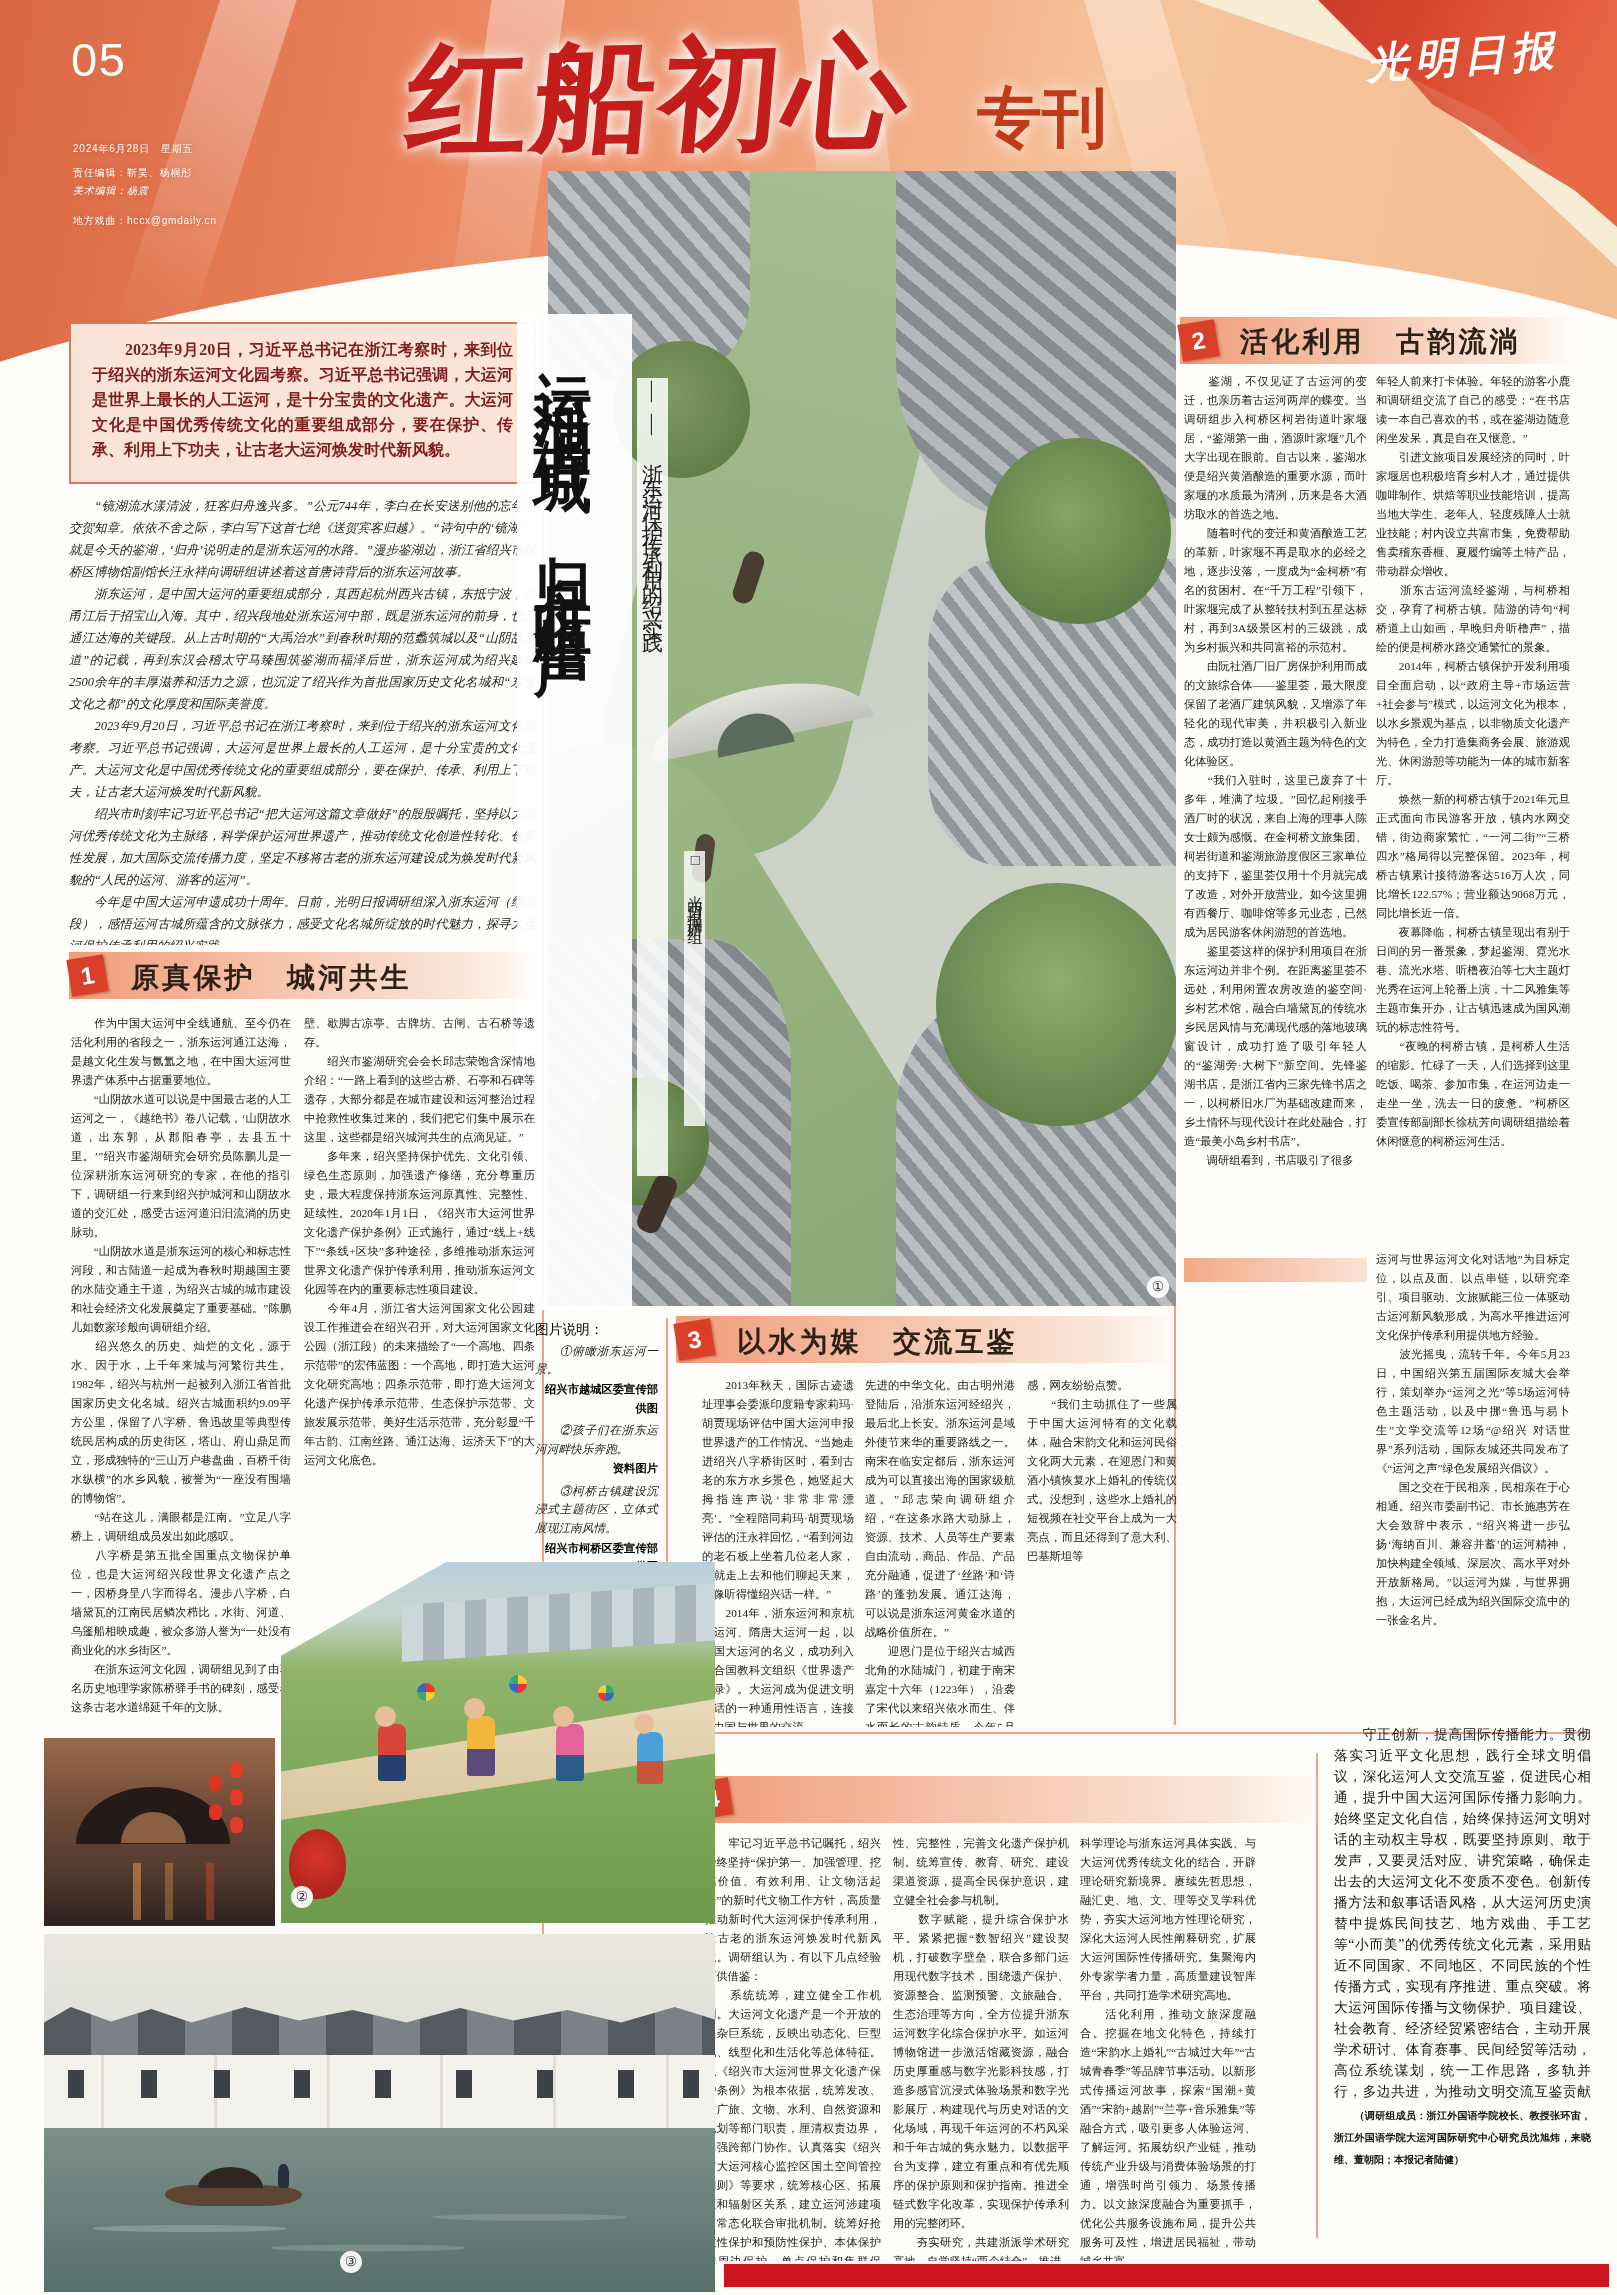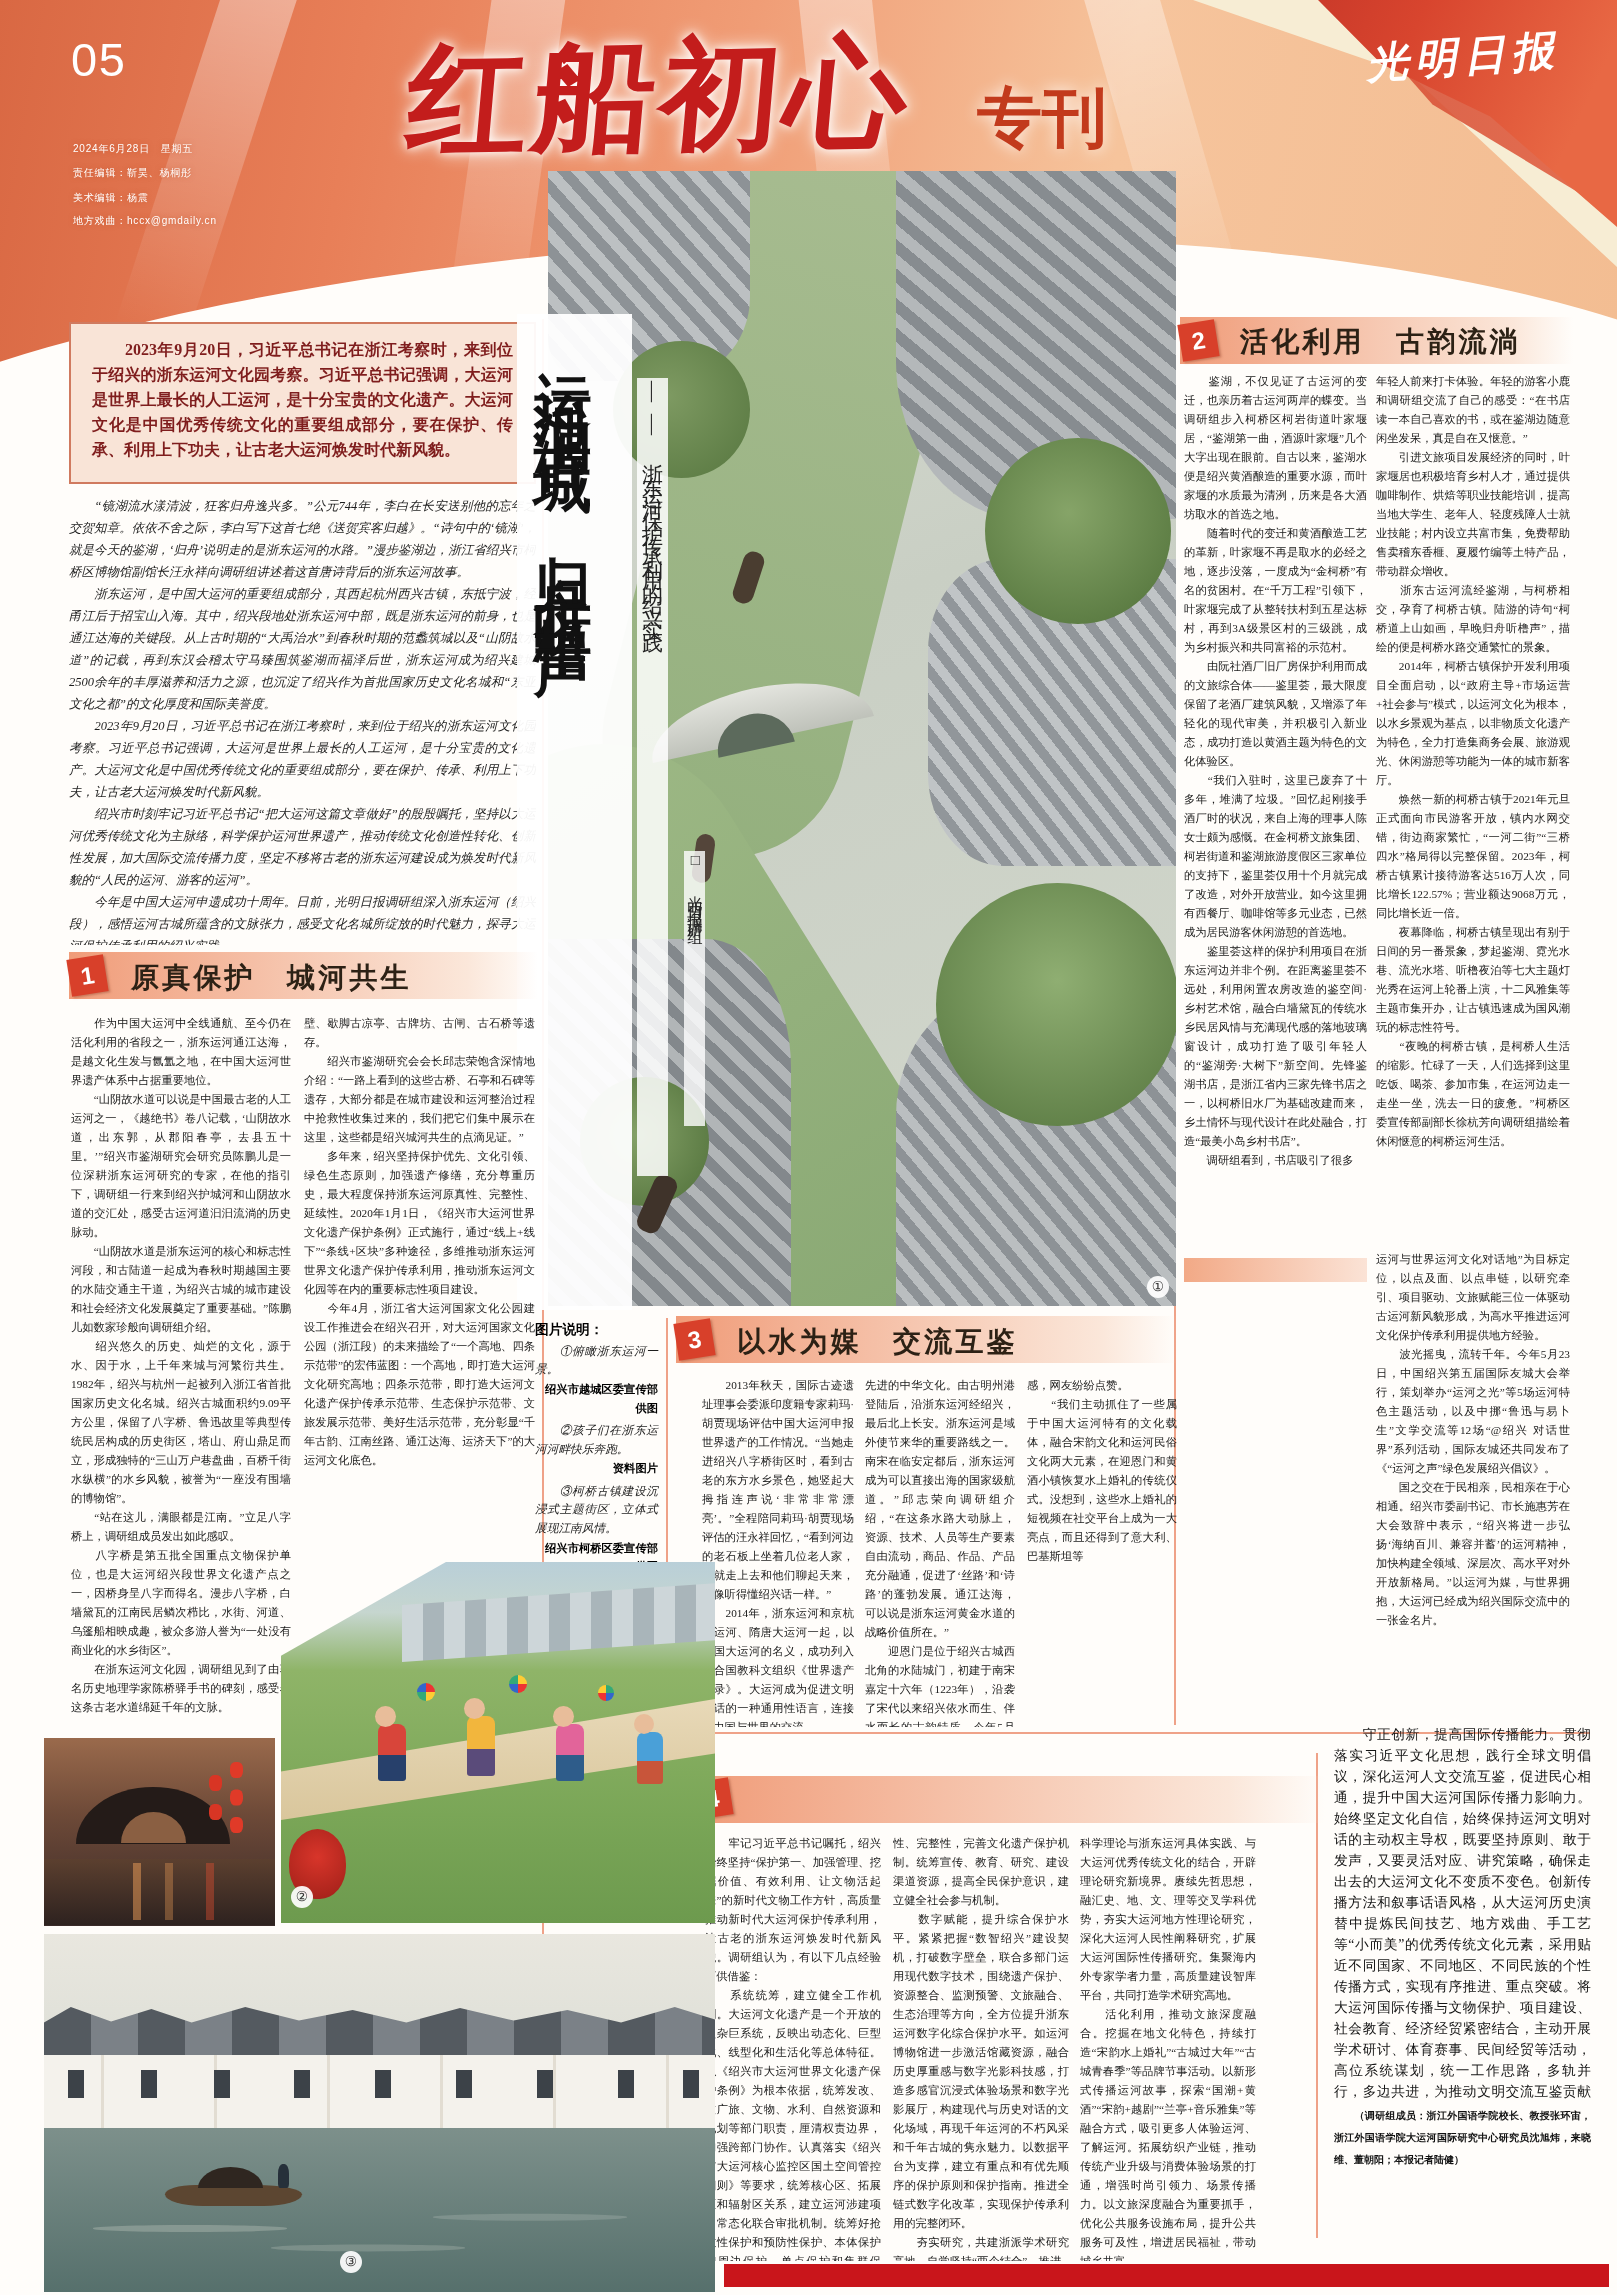--- a/index.html
+++ b/index.html
@@ -53,21 +53,21 @@
   
   #hl-panel{position:absolute;left:517px;top:314px;width:115px;height:996px;background:rgba(255,255,255,.95);}
   #headline{position:absolute;left:524px;top:325px;height:978px;writing-mode:vertical-rl;
     font-size:58px;font-weight:900;color:#111;letter-spacing:21px;font-family:"DejaVu Serif",serif;}
   #subtitle{position:absolute;left:637px;top:378px;height:792px;writing-mode:vertical-rl;
     font-size:21px;color:#222;letter-spacing:12px;background:rgba(255,255,255,.85);padding:3.2px 1.6px;}
   #byline{position:absolute;left:684px;top:851px;height:275px;writing-mode:vertical-rl;
     font-size:15.4px;color:#222;letter-spacing:5.7px;background:rgba(255,255,255,.8);}
   
   #captions{position:absolute;left:535px;top:1321px;width:123px;font-size:11.7px;line-height:18.6px;}
-  #captions .cap-title{font-weight:bold;font-size:13.7px;margin-bottom:3.2px;font-family:"Liberation Sans",sans-serif;}
+  #captions .cap-title{font-weight:normal;font-size:13.7px;margin-bottom:3.2px;font-family:"Liberation Sans",sans-serif;}
   #captions .cap{text-align:justify;color:#1d1d1d;font-style:italic;white-space:pre-line;}
   #captions .credit{font-weight:bold;text-align:right;font-style:normal;font-family:"Liberation Sans",sans-serif;font-size:11.3px;margin-bottom:4.9px;}
   
   .photo{position:absolute;overflow:hidden;}
   .plabel{position:absolute;width:22px;height:22px;border-radius:50%;background:rgba(255,255,255,.92);
     color:#333;font-size:13.7px;text-align:center;line-height:22px;z-index:6;font-family:"Liberation Sans",sans-serif;}
   .shape{position:absolute;}
   
   #rail-text{position:absolute;left:1334px;top:1724px;width:257px;height:378px;overflow:hidden;
     font-size:13.7px;line-height:21px;text-align:justify;color:#141414;white-space:pre-line;}
@@ -86,21 +86,21 @@
     <div class="ray" style="left:792px;transform:rotate(-6deg);"></div>
     <div class="ray" style="left:1067px;transform:rotate(-16deg);"></div>
     <div class="ribbon-cream"></div>
     <div class="ribbon-red2"></div>
     <div class="ribbon-red"></div>
     <div id="paper-logo">光明日报</div>
     <div class="cut"></div>
     <div id="page-num">05</div>
     <div class="meta" style="top:99px;">2024年6月28日　星期五</div>
     <div class="meta" style="top:123px;">责任编辑：靳昊、杨桐彤</div>
-    <div class="meta" style="top:148px;">美术编辑：杨震</div>
+    <div class="meta" style="top:141px;font-style:italic;">美术编辑：杨震</div>
     <div class="meta" style="top:171px;">地方戏曲：hccx@gmdaily.cn</div>
     <div id="masthead">红船初心</div>
     <div id="supplement">专刊</div>
   </div>
   <div id="issue">（总第1421期）</div>
 
   <div class="vrule" style="left:542px;top:319px;height:1973px;"></div>
   <div class="vrule" style="left:1174px;top:360px;height:1365px;"></div>
   <div class="vrule" style="left:666px;top:1318px;height:408px;"></div>
   <div class="hrule" style="left:676px;top:1732px;width:914px;"></div>

